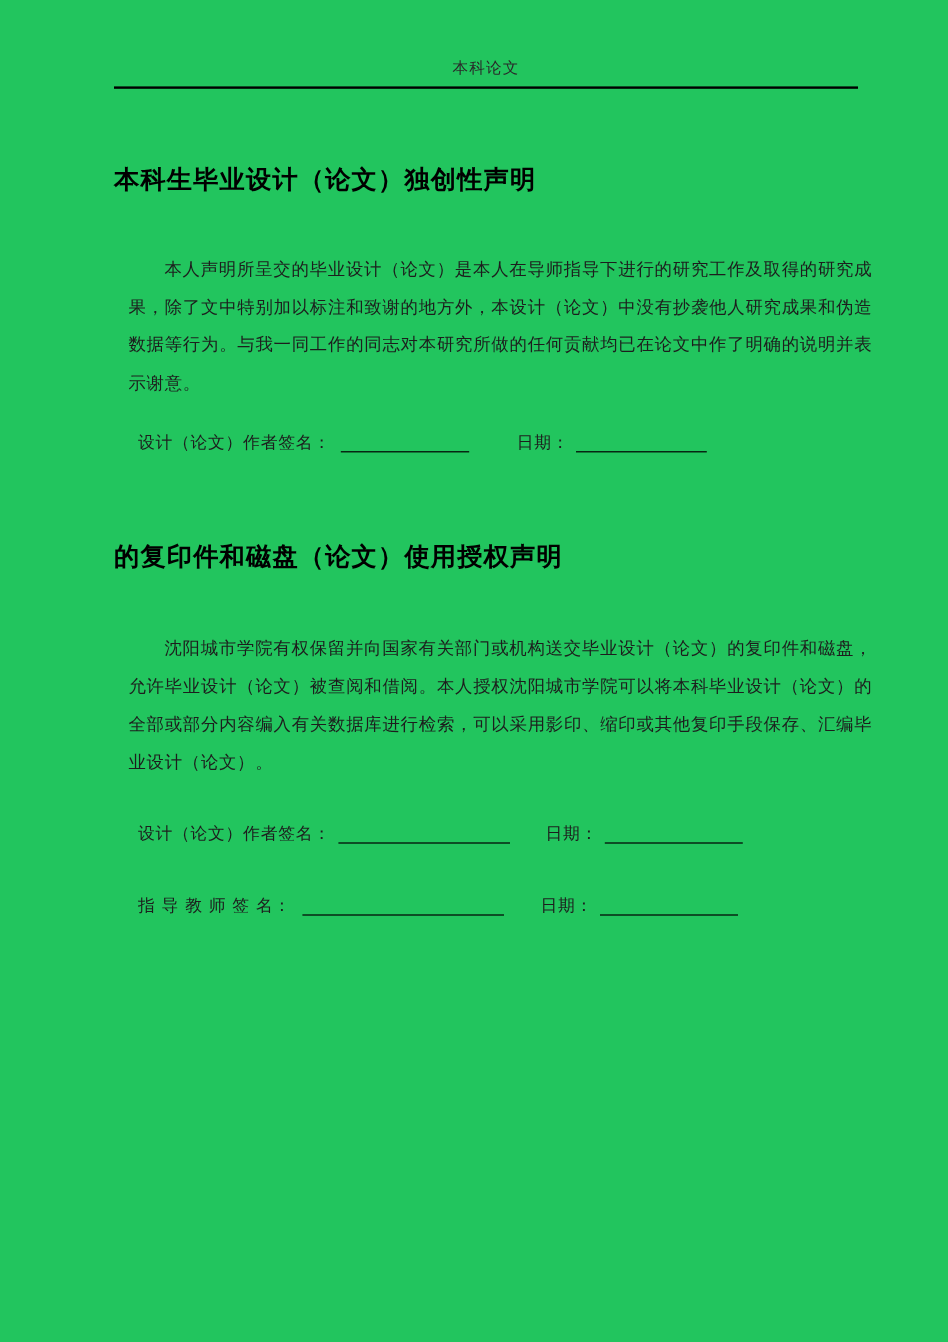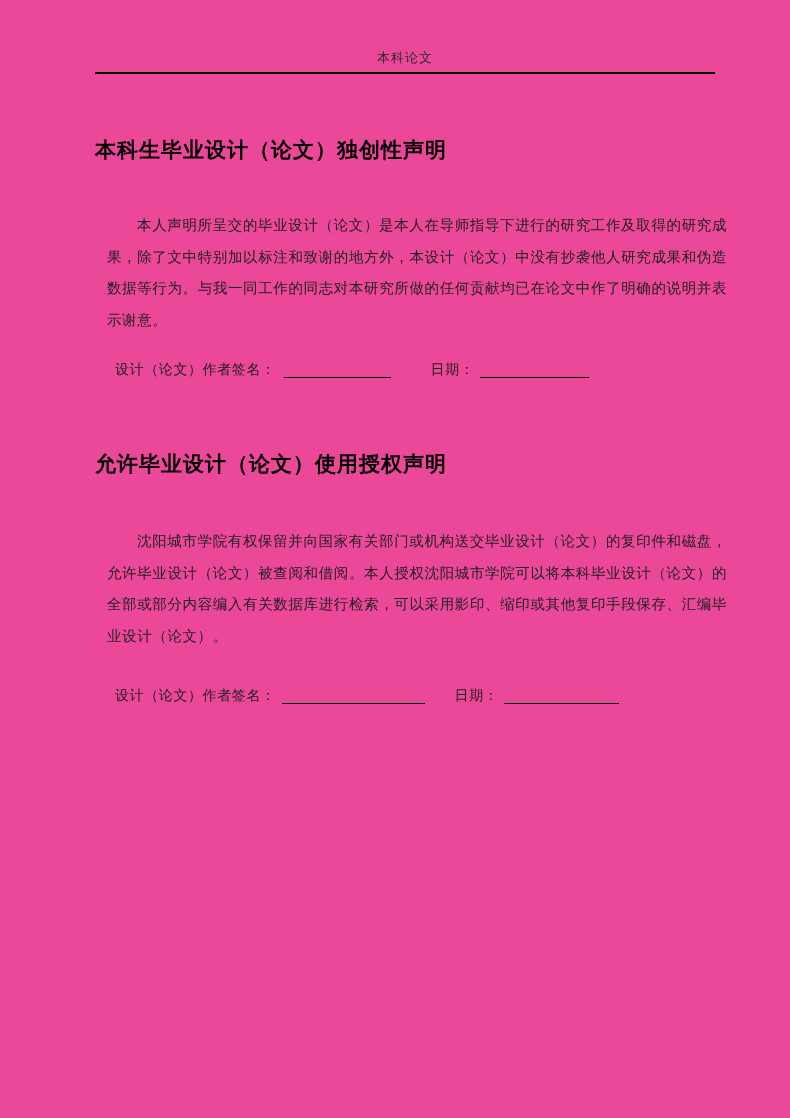--- a/index.html
+++ b/index.html
@@ -4,21 +4,21 @@
 <style>
   html, body {
     margin: 0;
     padding: 0;
     background: #ffffff;
   }
   .page {
     position: relative;
     width: 790px;
     height: 1118px;
-    background: #ec4899;
+    background: #22c55e;
     font-family: "DejaVu Serif", "Liberation Serif", serif;
     color: #1d1d1d;
     overflow: hidden;
   }
   .page-header {
     position: absolute;
     left: 95px;
     top: 50px;
     width: 620px;
     text-align: center;
@@ -102,22 +102,25 @@
   <div class="header-rule"></div>
 
   <h1 class="doc-title title-declaration">本科生毕业设计（论文）独创性声明</h1>
 
   <p class="doc-body body-declaration">本人声明所呈交的毕业设计（论文）是本人在导师指导下进行的研究工作及取得的研究成果，除了文中特别加以标注和致谢的地方外，本设计（论文）中没有抄袭他人研究成果和伪造数据等行为。与我一同工作的同志对本研究所做的任何贡献均已在论文中作了明确的说明并表示谢意。</p>
 
   <div class="sig-row sig-row-1">
     <span class="sig-label">设计（论文）作者签名：</span><span class="blank-line sig-blank"></span><span class="date-label">日期：</span><span class="blank-line date-blank"></span>
   </div>
 
-  <h1 class="doc-title title-authorization">允许毕业设计（论文）使用授权声明</h1>
+  <h1 class="doc-title title-authorization">的复印件和磁盘（论文）使用授权声明</h1>
 
   <p class="doc-body body-authorization">沈阳城市学院有权保留并向国家有关部门或机构送交毕业设计（论文）的复印件和磁盘，允许毕业设计（论文）被查阅和借阅。本人授权沈阳城市学院可以将本科毕业设计（论文）的全部或部分内容编入有关数据库进行检索，可以采用影印、缩印或其他复印手段保存、汇编毕业设计（论文）。</p>
 
   <div class="sig-row sig-row-2">
     <span class="sig-label">设计（论文）作者签名：</span><span class="blank-line sig-blank"></span><span class="date-label">日期：</span><span class="blank-line date-blank"></span>
   </div>
 
+  <div class="sig-row sig-row-3">
+    <span class="sig-label">指 导 教 师 签 名：</span><span class="blank-line sig-blank"></span><span class="date-label">日期：</span><span class="blank-line date-blank"></span>
+  </div>
 
 </div>
 
 </body></html>

